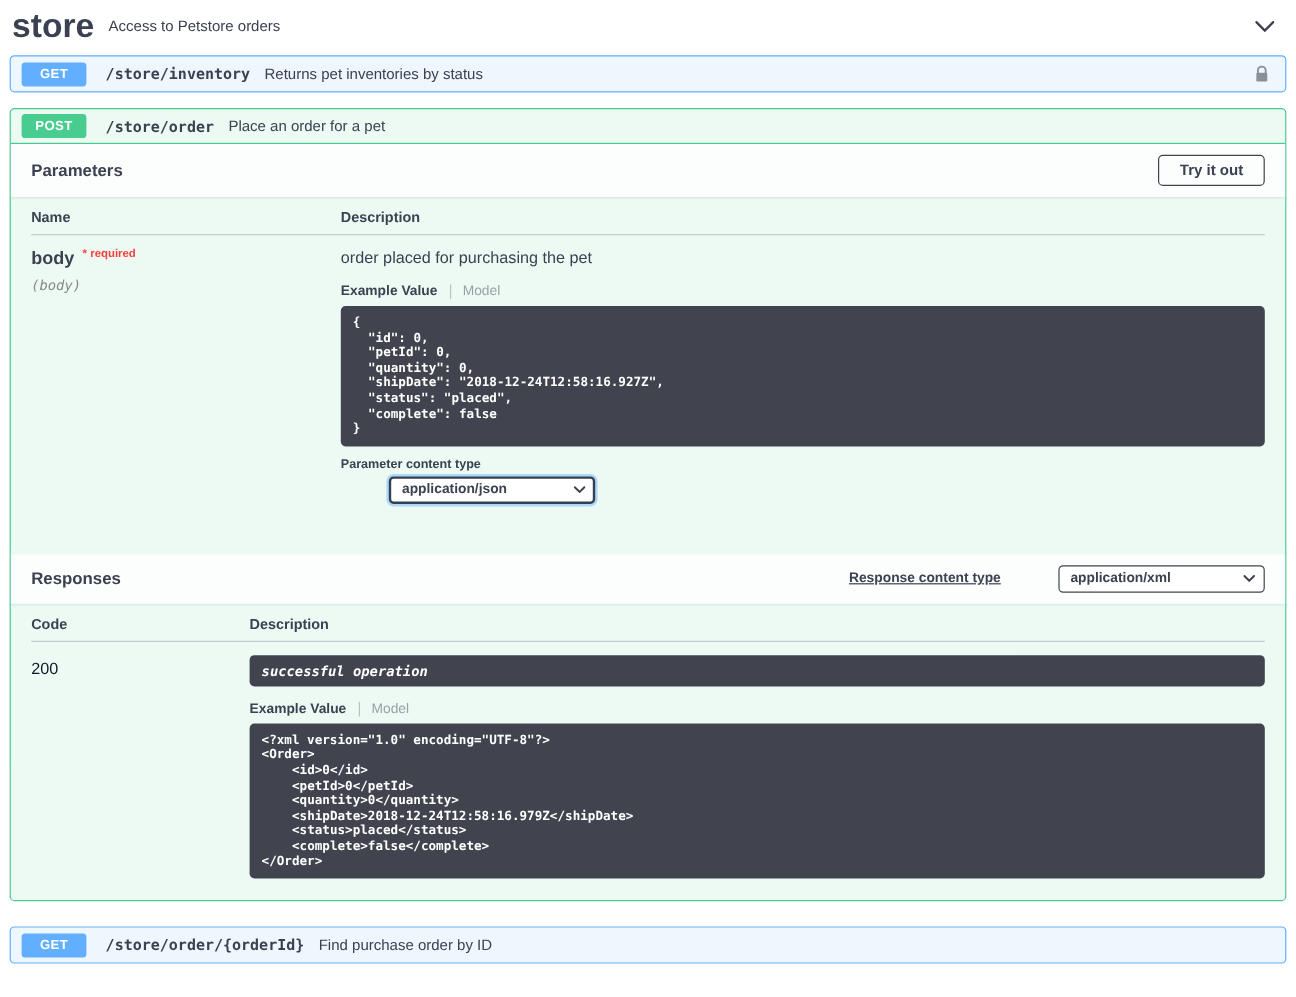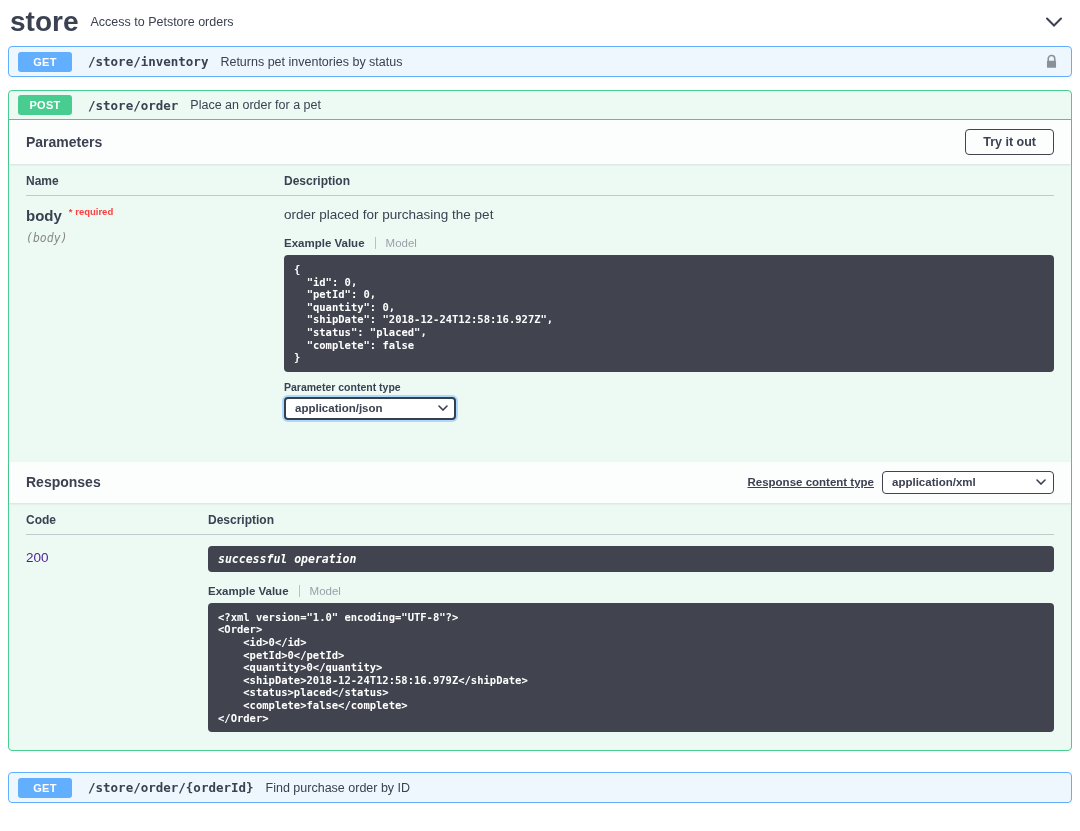--- a/index.html
+++ b/index.html
@@ -90,39 +90,39 @@
     tab-size:4; -moz-tab-size:4; white-space:pre; overflow:hidden;
   }
 
   .ct-label { margin-top:9px; font-size:10.5px; font-weight:bold; color:#3b4151; }
   .select-wrap { position:relative; display:inline-block; margin-top:4px; }
   select {
     appearance:none; -webkit-appearance:none; -moz-appearance:none;
     width:172px; height:23px; background:#ffffff;
     border:1px solid #41444e; border-radius:4px;
     padding:0 26px 0 9px; font-size:11.5px; font-weight:600; color:#3b4151;
-    font-family:"Liberation Sans",sans-serif; cursor:pointer;
+    font-family:"Liberation Sans",sans-serif; cursor:pointer;margin-left:40px;
   }
   .select-wrap.focused select {
     border:2px solid #34404f;
     box-shadow:0 0 0 2px rgba(97,175,254,.45);
   }
   .select-arrow {
     position:absolute; right:8px; top:50%; transform:translateY(-50%);
     pointer-events:none; display:flex; align-items:center;
   }
 
   .params-spacer { height:42px; }
 
   .rct-group { display:flex; align-items:center;text-decoration:underline; }
   .rct-label { font-size:11.5px; font-weight:bold; margin-right:8px; color:#3b4151; }
   .rct-group .select-wrap { margin-top:0; }
 
   .response-row { display:flex; padding-top:11px; }
-  .code-val { font-size:13.5px; color:#4c1d95; padding-top:4px; }
+  .code-val { font-size:13.5px; color:#0f172a; padding-top:4px; }
   .response-bar {
     background:#41444e; border-radius:4px; color:#fff;
     padding:6px 10px; font-size:11.5px; font-weight:bold; font-style:italic;
     font-family:"DejaVu Sans Mono","Liberation Mono",monospace;
   }
   .resp-example { margin-top:13px; }
   .bottom-pad { height:18px; }
   .post-gap { margin-bottom:21px; }
 
   .icon { display:inline-flex; align-items:center; }

